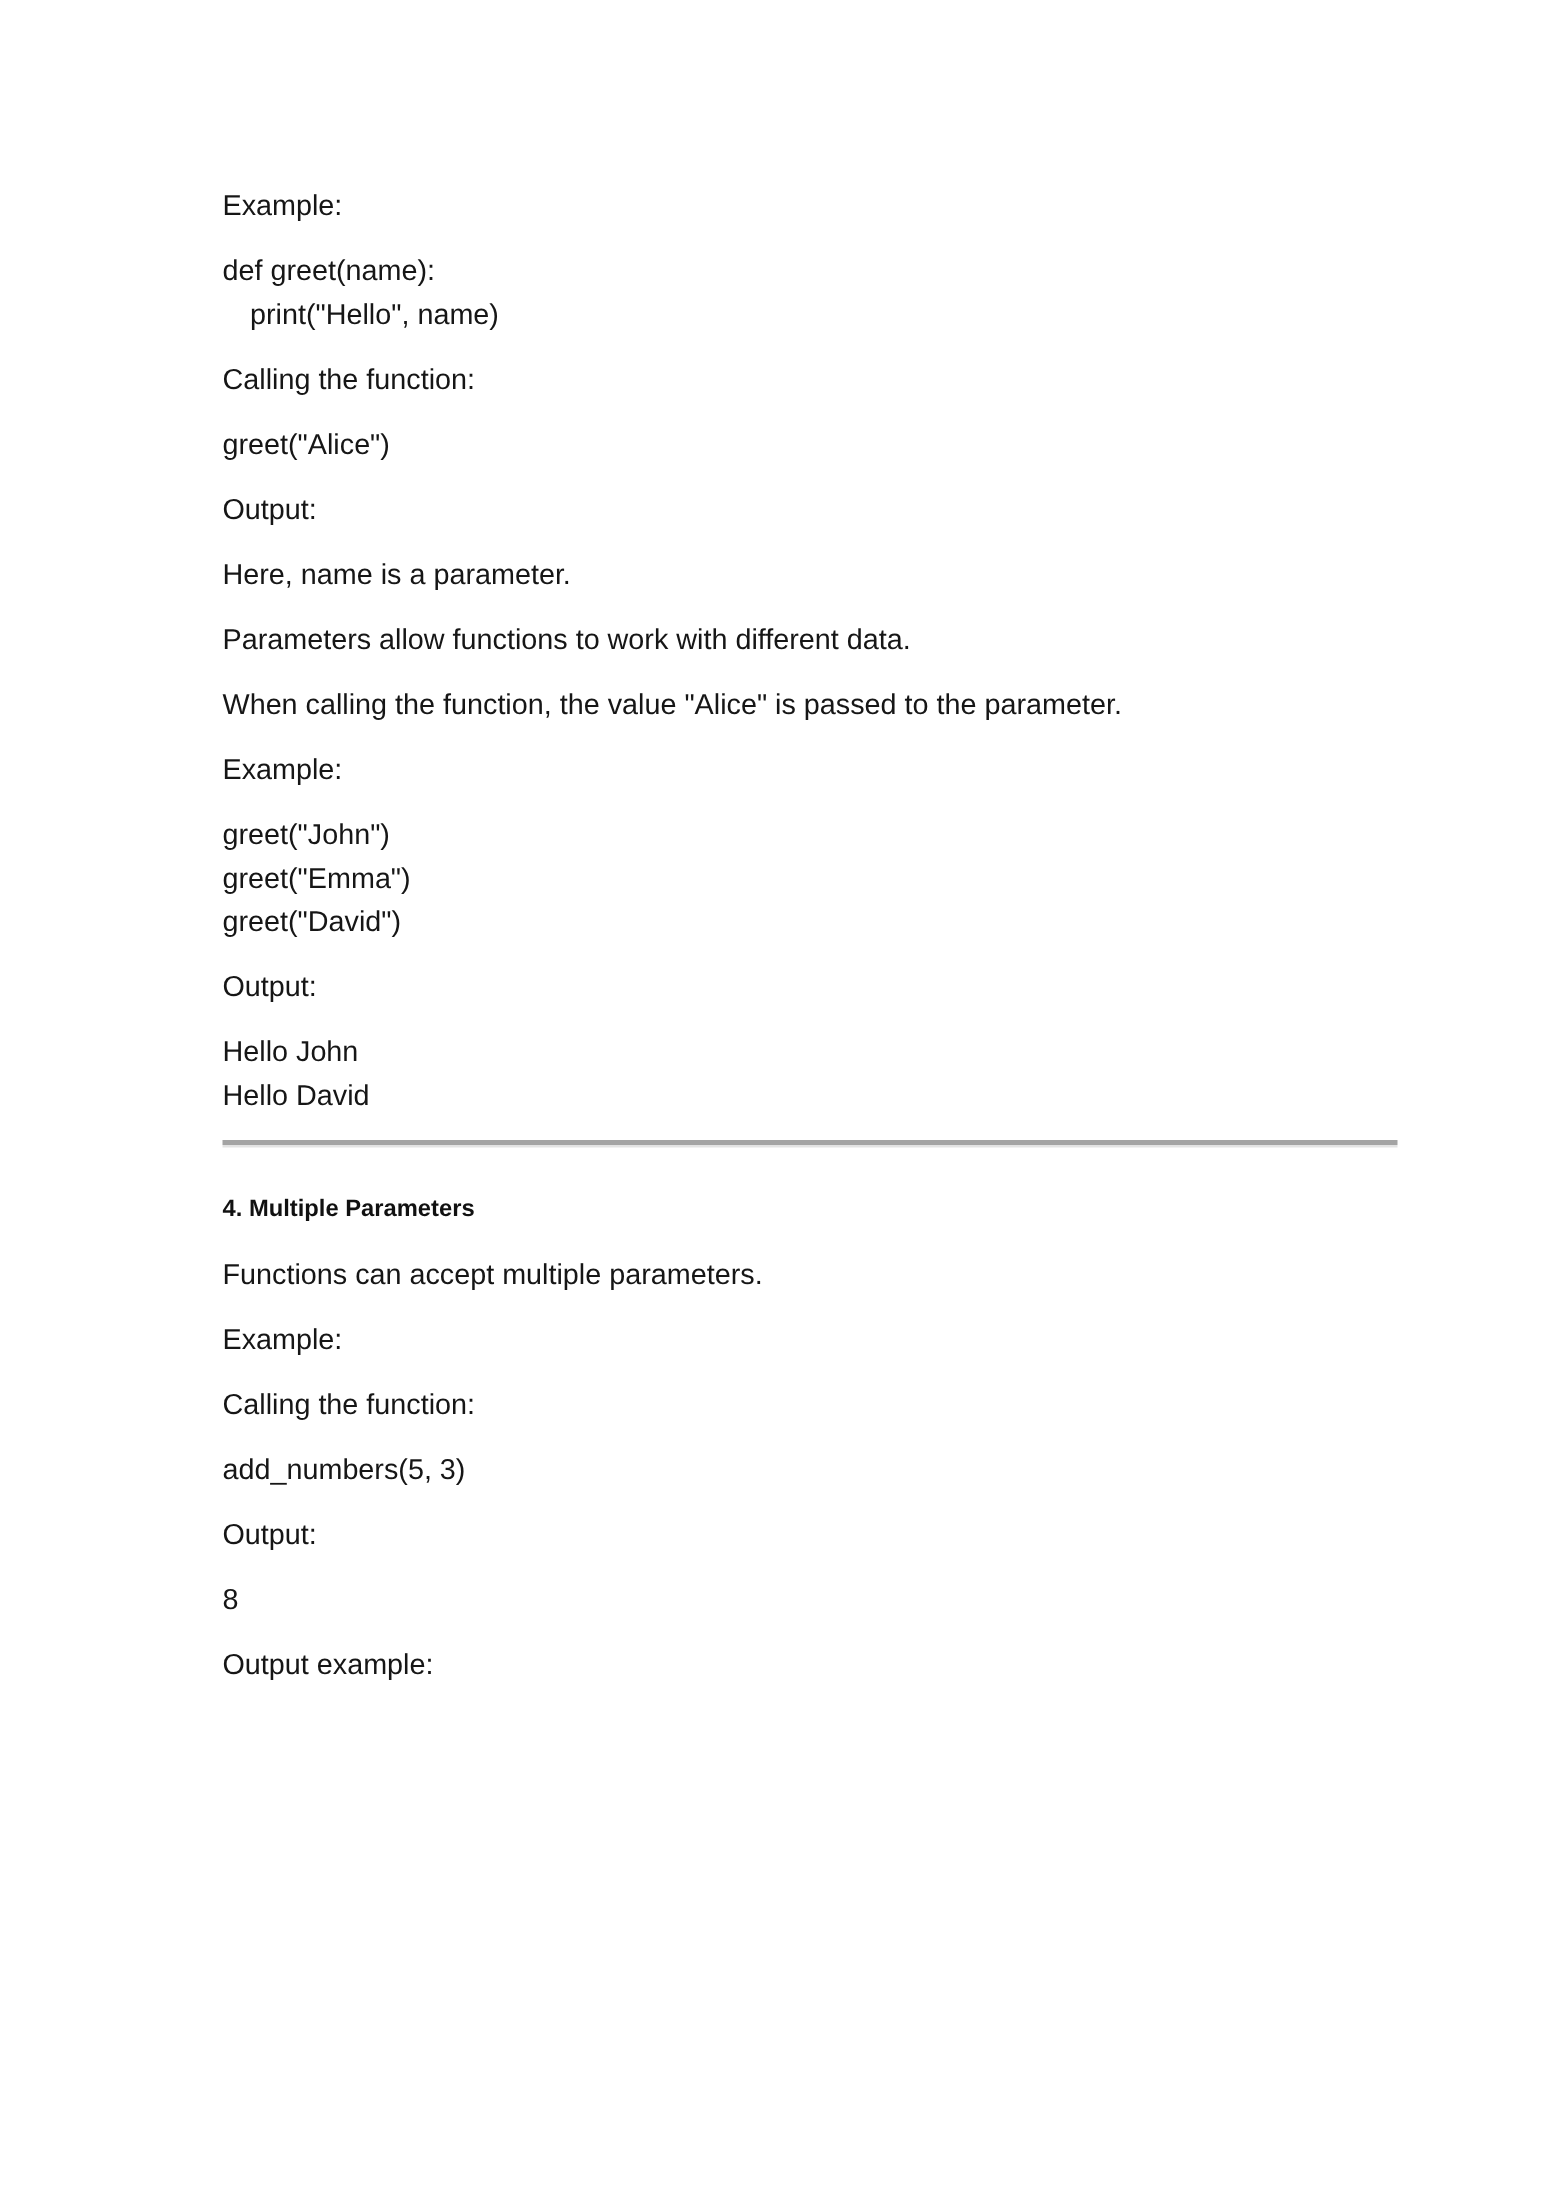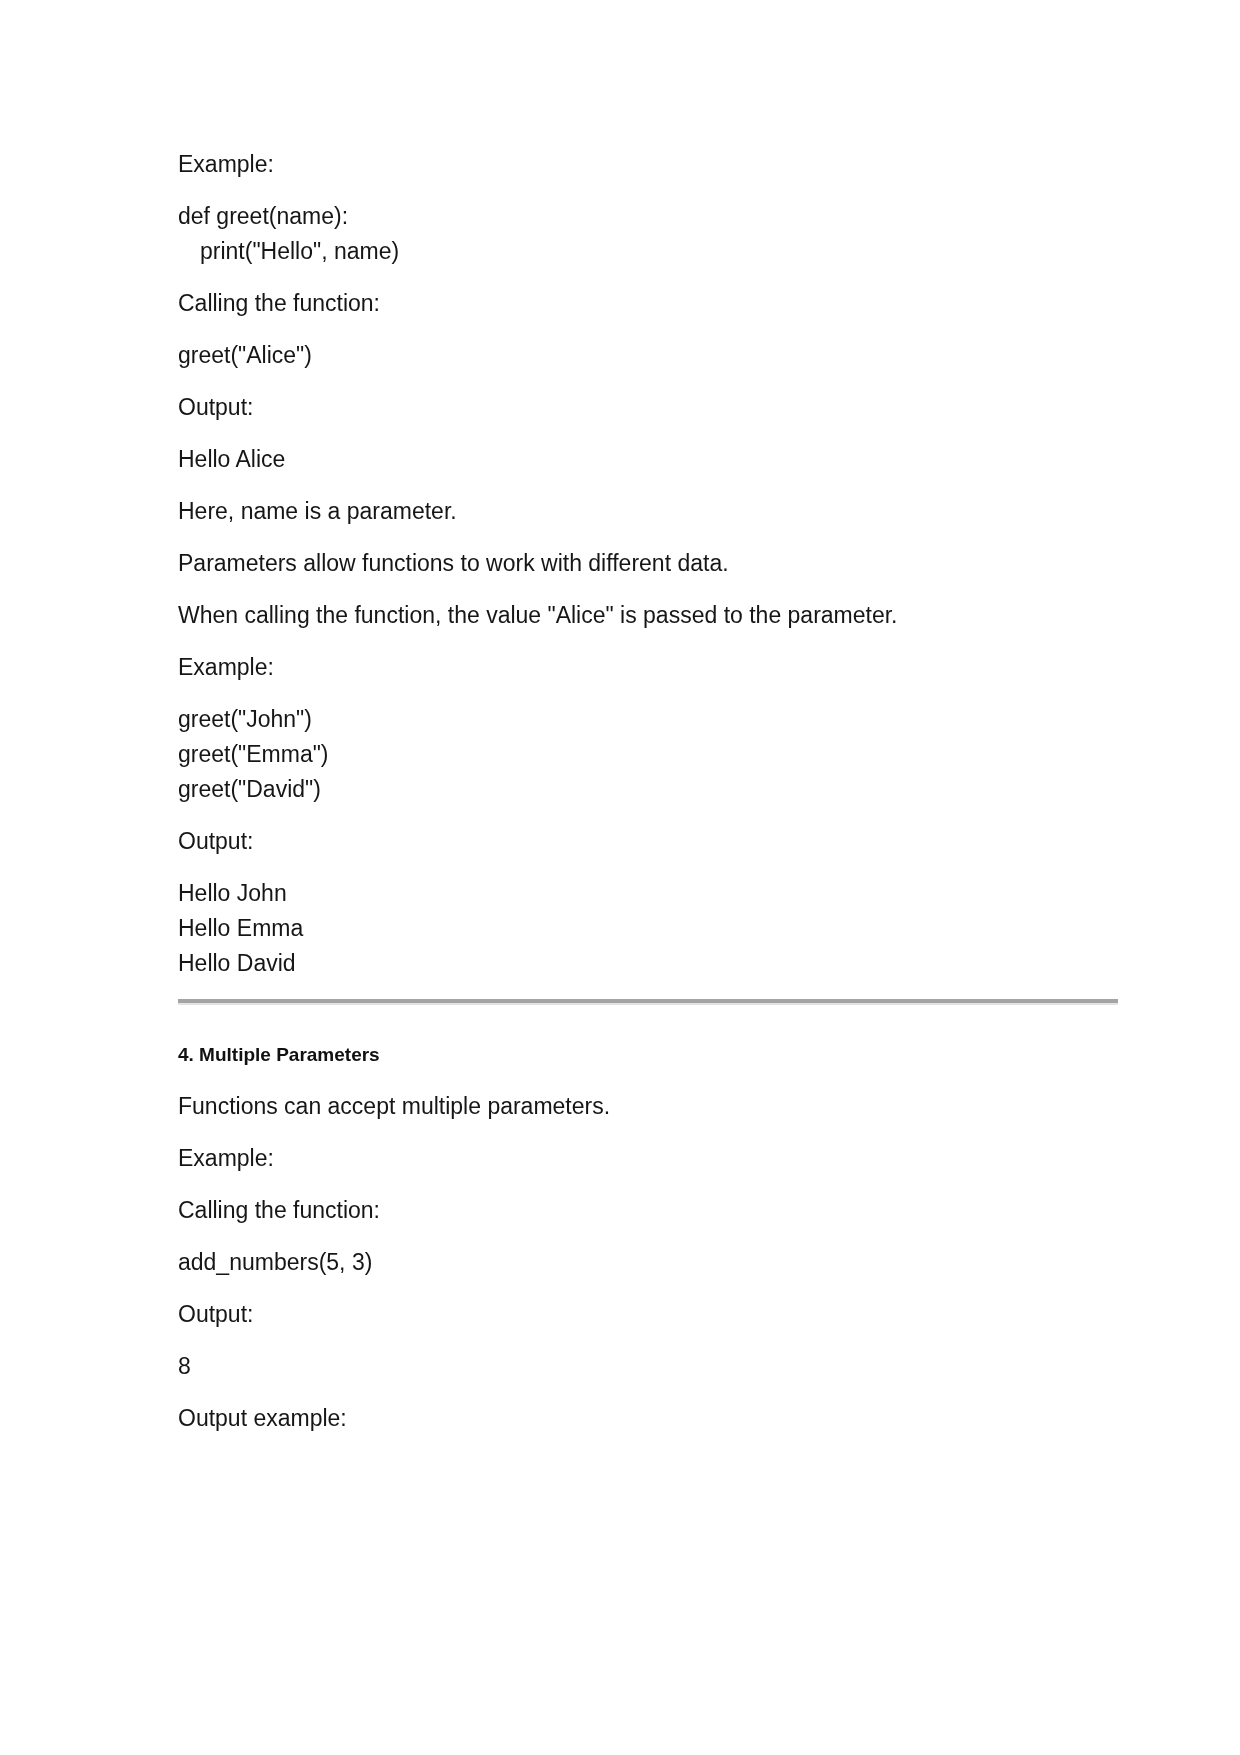--- a/index.html
+++ b/index.html
@@ -55,41 +55,39 @@
       <p class="line">def greet(name):</p>
       <p class="line indent">print("Hello", name)</p>
     </div>
 
     <p class="para">Calling the function:</p>
 
     <p class="para">greet("Alice")</p>
 
     <p class="para">Output:</p>
 
-    <p class="para">Hello Alice</p>
 
     <p class="para">Here, name is a parameter.</p>
 
     <p class="para">Parameters allow functions to work with different data.</p>
 
     <p class="para">When calling the function, the value "Alice" is passed to the parameter.</p>
 
     <p class="para">Example:</p>
 
     <div class="block">
       <p class="line">greet("John")</p>
       <p class="line">greet("Emma")</p>
       <p class="line">greet("David")</p>
     </div>
 
     <p class="para">Output:</p>
 
     <div class="block">
       <p class="line">Hello John</p>
-      <p class="line">Hello Emma</p>
       <p class="line">Hello David</p>
     </div>
 
     <hr class="divider">
 
     <h2 class="heading">4. Multiple Parameters</h2>
 
     <p class="para">Functions can accept multiple parameters.</p>
 
     <p class="para">Example:</p>

